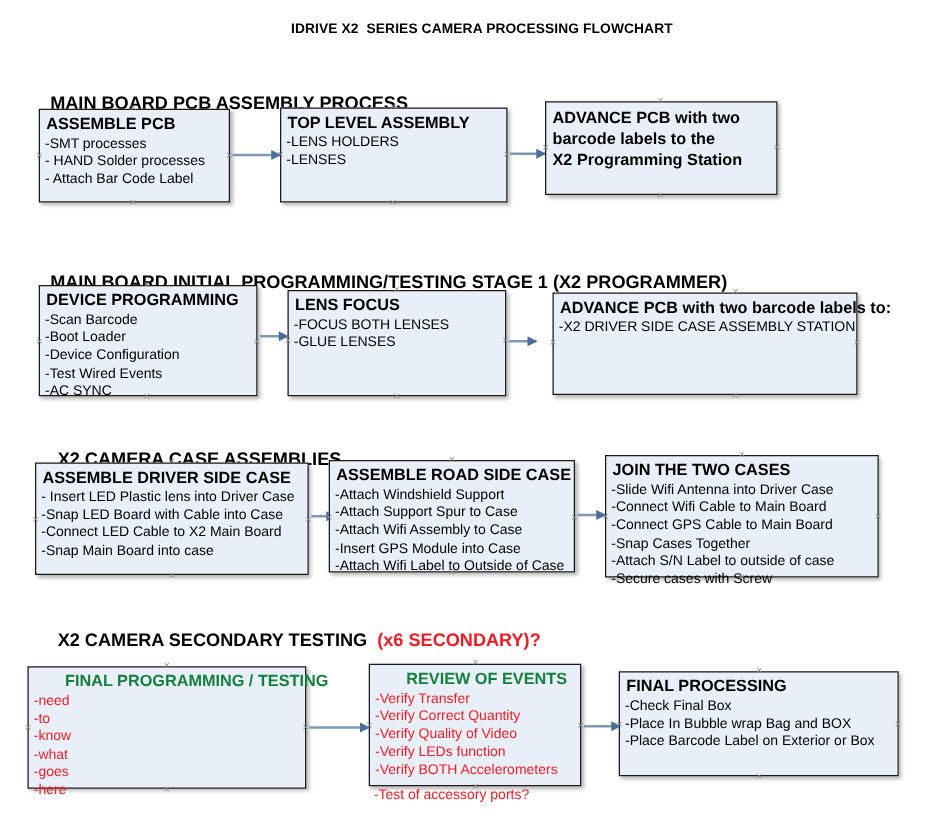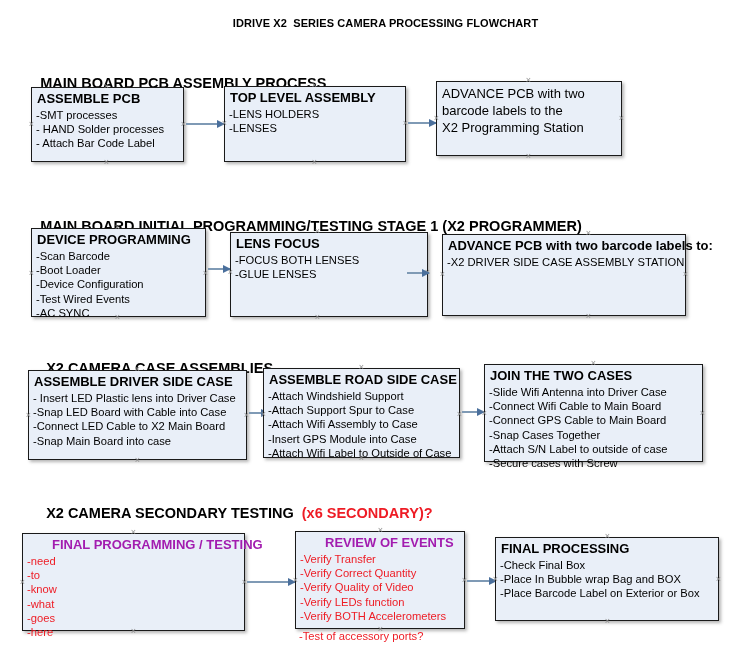--- a/index.html
+++ b/index.html
@@ -62,30 +62,30 @@
     right: 2px;
     font-size: 11.2px;
     font-weight: normal;
     color: #000000;
     line-height: 14.2px;
   }
   .pbox .blines div {
     white-space: nowrap;
   }
   
-  .pbox.red .btitle { color: #a21caf; padding-left: 24px; }
+  .pbox.red .btitle { color: #15803d; padding-left: 24px; }
   .pbox.red .blines { color: #ee1c25; }
   
   .pbox .btitle-multi {
     position: absolute;
     left: 5px;
     top: 3px;
     right: 3px;
     font-size: 13px;
-    font-weight: normal;
+    font-weight: bold;
     color: #000000;
     line-height: 17px;
   }
   .pbox .btitle-multi div { white-space: nowrap; }
   
   .overflow-line {
     position: absolute;
     font-size: 11.2px;
     color: #ee1c25;
     white-space: nowrap;
@@ -188,21 +188,21 @@
       <div>-AC SYNC</div>
     </div>
     <span class="handle" style="left:-4px; top:41px;"></span>
     <span class="handle" style="right:-4px; top:41px;"></span>
     <span class="handle" style="left:82px; top:-5px;"></span>
     <span class="handle" style="left:82px; bottom:-5px;"></span>
   </div>
 
   <div class="arrow" style="left:208px; top:268px; width:22px;"></div>
 
-  <div class="pbox" style="left:230px; top:232px; width:198px; height:85px;">
+  <div class="pbox" style="left:230px; top:232px; width:175px; height:85px;">
     <div class="btitle">LENS FOCUS</div>
     <div class="blines">
       <div>-FOCUS BOTH LENSES</div>
       <div>-GLUE LENSES</div>
     </div>
     <span class="handle" style="left:-4px; top:36px;"></span>
     <span class="handle" style="right:-4px; top:36px;"></span>
     <span class="handle" style="left:83px; top:-5px;"></span>
     <span class="handle" style="left:83px; bottom:-5px;"></span>
   </div>

